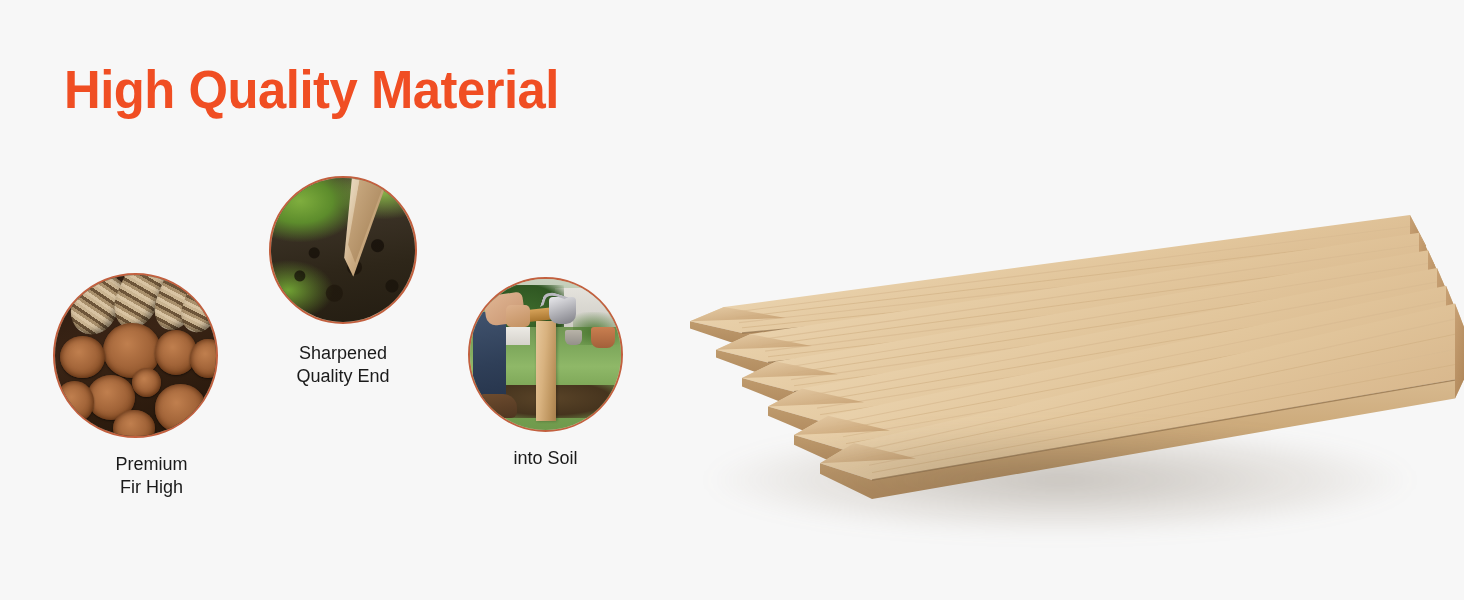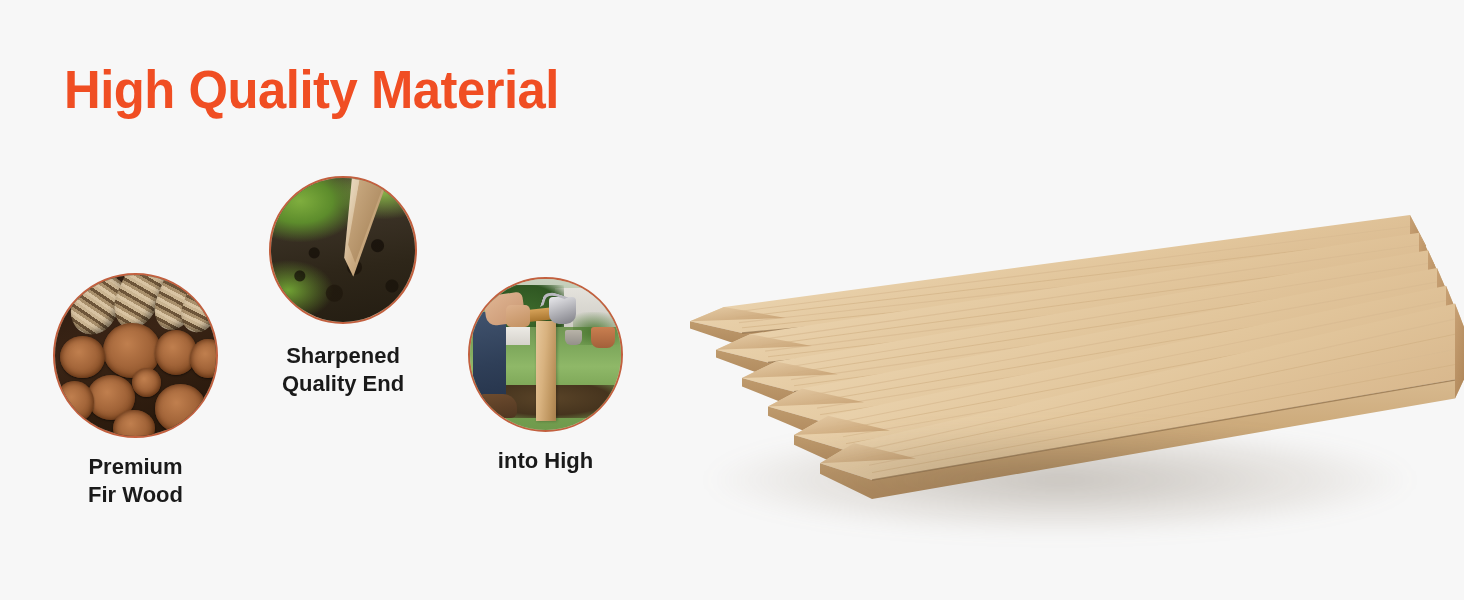--- a/index.html
+++ b/index.html
@@ -28,28 +28,28 @@
     position:relative; border-radius:50%;
     overflow:hidden;
     border:2px solid #c2603f;
     background:#cbb79a;
   }
   .circle .scene { position:absolute; inset:0; }
 
   .caption {
     position:absolute; left:50%; transform:translateX(-50%);
     text-align:center; color:#1a1a1a;
-    font-size:22px; line-height:1.28; white-space:nowrap;
-    font-weight:700;
+    font-size:18px; line-height:1.28; white-space:nowrap;
+    font-weight:400;
   }
 
   
   #f1 { left:53px; top:273px; }
   #f1 .circle { width:165px; height:165px; }
-  #f1 .caption { top:180px; }
+  #f1 .caption { top:180px;margin-left:16px; }
   .logs-bg { position:absolute; inset:0; background:
       linear-gradient(160deg,#2b1b10 0%,#3a2415 40%,#231509 100%); }
   .log-end {
     position:absolute; border-radius:50%;
     background:radial-gradient(circle at 42% 38%, #c07f4e 0%, #a4663a 45%, #8a5128 75%, #6d3c1c 100%);
     box-shadow:inset 0 0 6px rgba(60,25,5,.8), 0 1px 2px rgba(0,0,0,.5);
   }
   .bark {
     position:absolute;
     background:repeating-linear-gradient(96deg,#d8c3a2 0 3px,#a9906c 3px 6px,#6d5539 6px 9px,#cbb592 9px 12px);
@@ -172,21 +172,21 @@
         <div class="log-end" style="left:84%; top:40%; width:22%; height:24%;"></div>
         <div class="log-end" style="left:20%; top:62%; width:30%; height:28%;"></div>
         <div class="log-end" style="left:0%;  top:66%; width:24%; height:26%;"></div>
         <div class="log-end" style="left:48%; top:58%; width:18%; height:18%;"></div>
         <div class="log-end" style="left:62%; top:68%; width:32%; height:30%;"></div>
         <div class="log-end" style="left:36%; top:84%; width:26%; height:22%;"></div>
       </div>
     </div>
     <div class="caption">
       <div>Premium</div>
-      <div>Fir Wood</div>
+      <div>Fir High</div>
     </div>
   </div>
 
   <div class="feature" id="f2">
     <div class="circle">
       <div class="scene">
         <div class="soil-bg"></div>
         <div class="soil-grit"></div>
         <div class="stake-tip"></div>
         <div class="stake-tip2"></div>
@@ -213,21 +213,21 @@
         <div class="g-boot"></div>
         <div class="g-stake"></div>
         <div class="g-handle"></div>
         <div class="g-head"></div>
         <div class="g-claw"></div>
         <div class="g-arm"></div>
         <div class="g-fist"></div>
       </div>
     </div>
     <div class="caption">
-      <div>into High</div>
+      <div>into Soil</div>
     </div>
   </div>
 
   <div class="product">
     <div class="prod-shadow"></div>
     <div id="stack"><svg width="820" height="440" viewBox="0 0 820 440">
           <defs>
             <linearGradient id="gTop" x1="0%" y1="0%" x2="100%" y2="60%">
               <stop offset="0%" stop-color="#f2e0c3"></stop>
               <stop offset="28%" stop-color="#ecd6b2"></stop>

